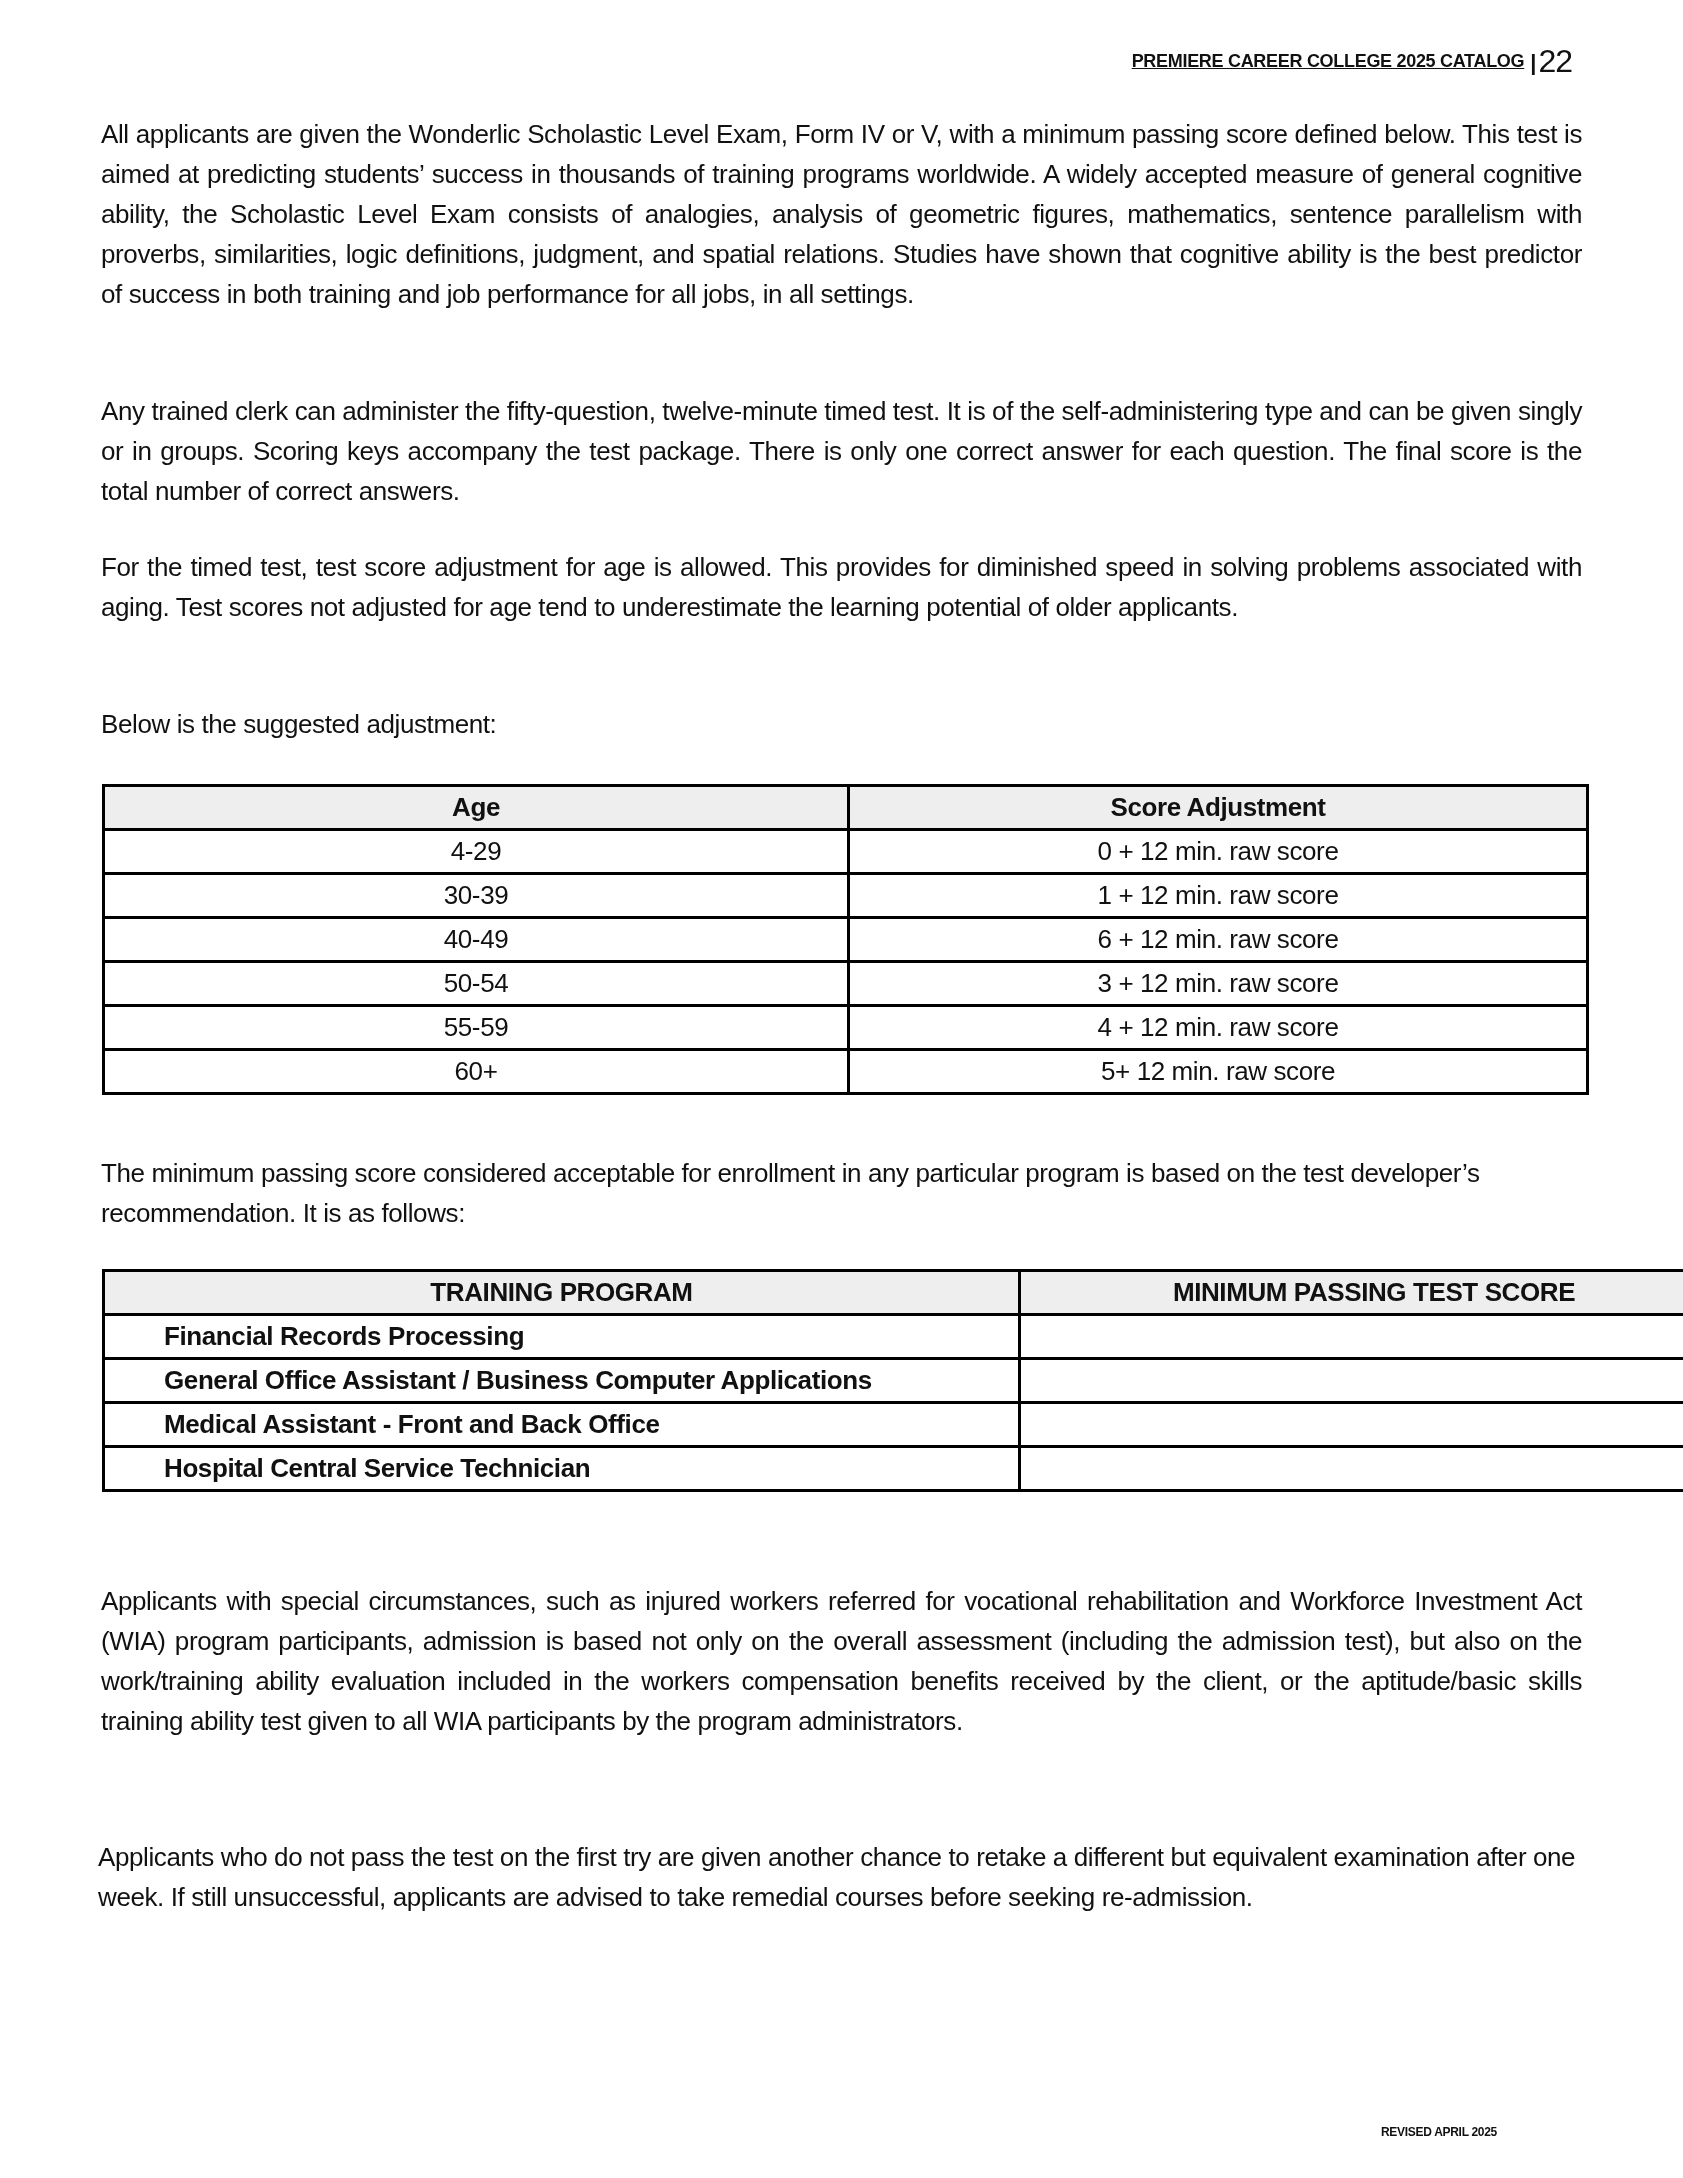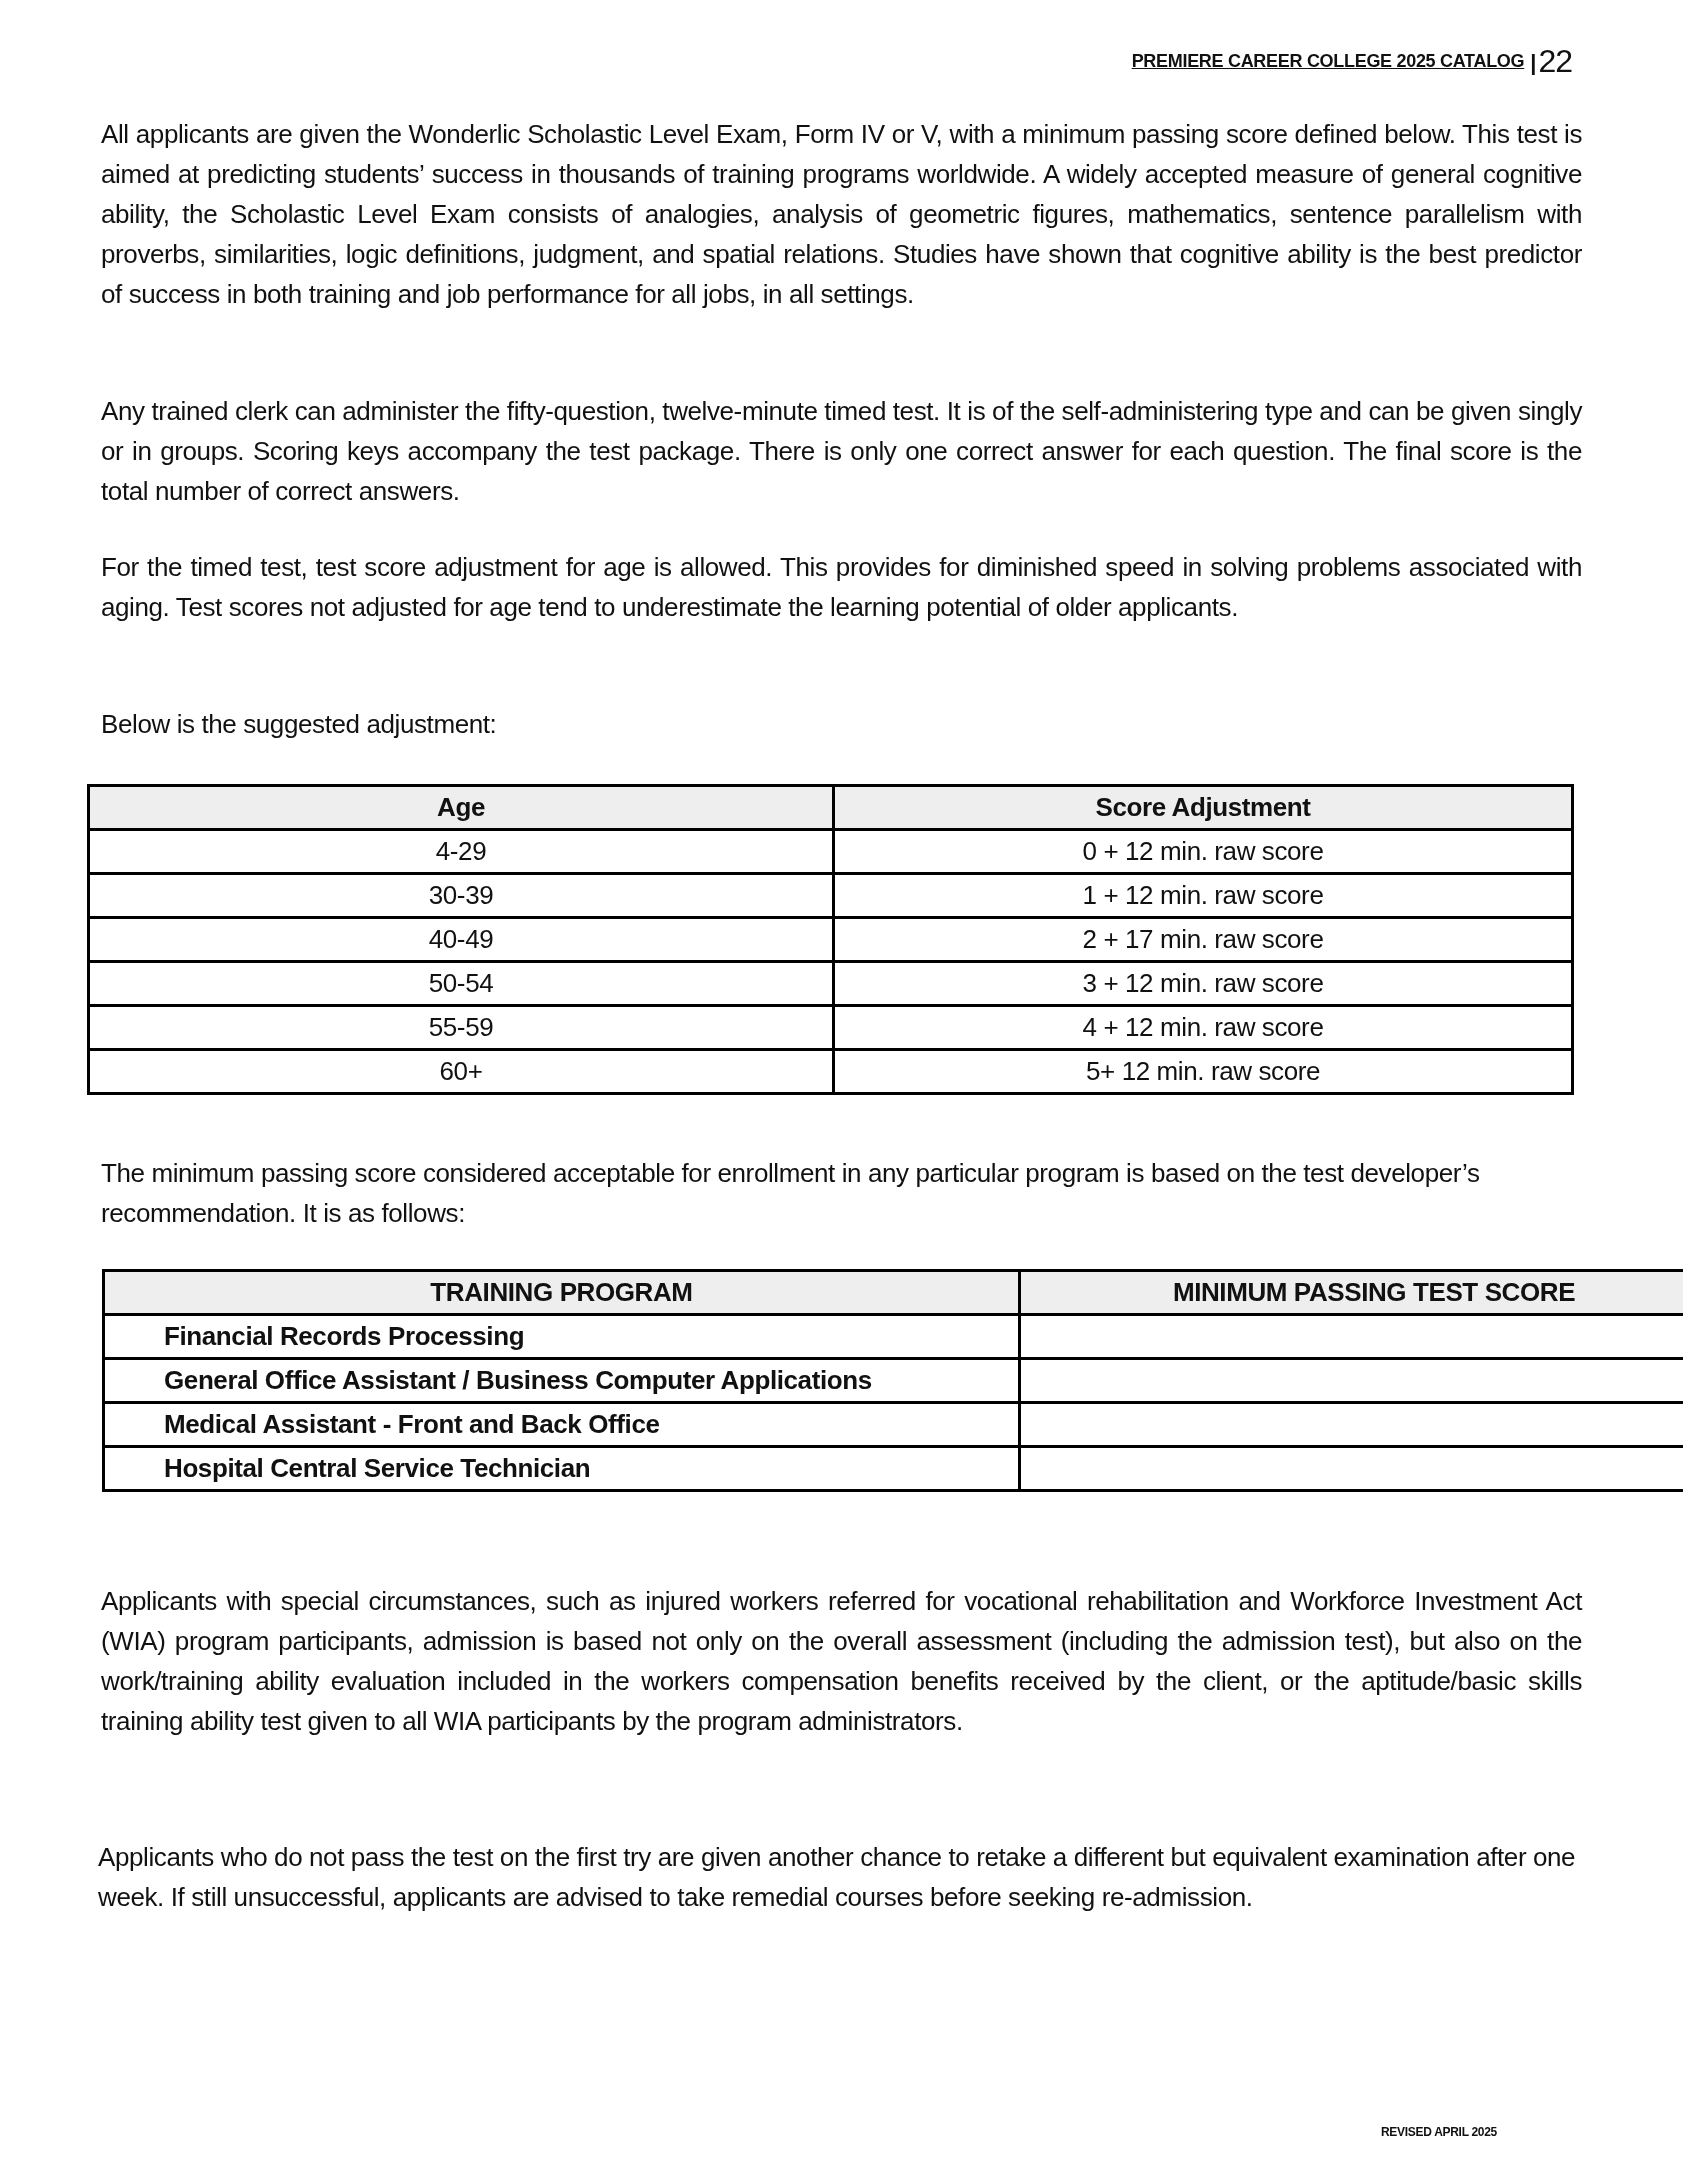--- a/index.html
+++ b/index.html
@@ -15,21 +15,21 @@
   #p1 { top: 114px; }
   #p2 { top: 391px; }
   #p3 { top: 547px; }
   #p4 { top: 704px; }
   #p5 { top: 1153px; width: 1386px; }
   #p6 { top: 1581px; }
   #p7 { top: 1837px; left: 98px; }
   table { position: absolute; border-collapse: collapse; font-size: 26px; letter-spacing: -0.4px; }
   table td, table th { border: 3px solid #000; height: 41px; padding: 0; }
   table th { background: #eeeeee; font-weight: bold; text-align: center; }
-  #t1 { left: 87px; top: 784px; width: 1487px; }
+  #t1 { left: 102px; top: 784px; width: 1487px; }
   #t1 td { text-align: center; }
   #t1 .c1 { width: 742px; }
   #t2 { left: 102px; top: 1269px; width: 1628px; }
   #t2 .c1 { width: 913px; }
   #t2 td.prog { font-weight: bold; text-align: left; padding-left: 59px; }
   #t2 td.score { text-align: right; }
   .footer { position: absolute; left: 1381px; top: 2125px; font-size: 12px; font-weight: bold; letter-spacing: -0.3px; }
 </style>
 </head>
 <body>
@@ -56,21 +56,21 @@
     <tr>
         <td>4-29</td>
         <td>0 + 12 min. raw score</td>
       </tr>
     <tr>
         <td>30-39</td>
         <td>1 + 12 min. raw score</td>
       </tr>
     <tr>
         <td>40-49</td>
-        <td>2 + 17 min. raw score</td>
+        <td>6 + 12 min. raw score</td>
       </tr>
     <tr>
         <td>50-54</td>
         <td>3 + 12 min. raw score</td>
       </tr>
     <tr>
         <td>55-59</td>
         <td>4 + 12 min. raw score</td>
       </tr>
     <tr>

